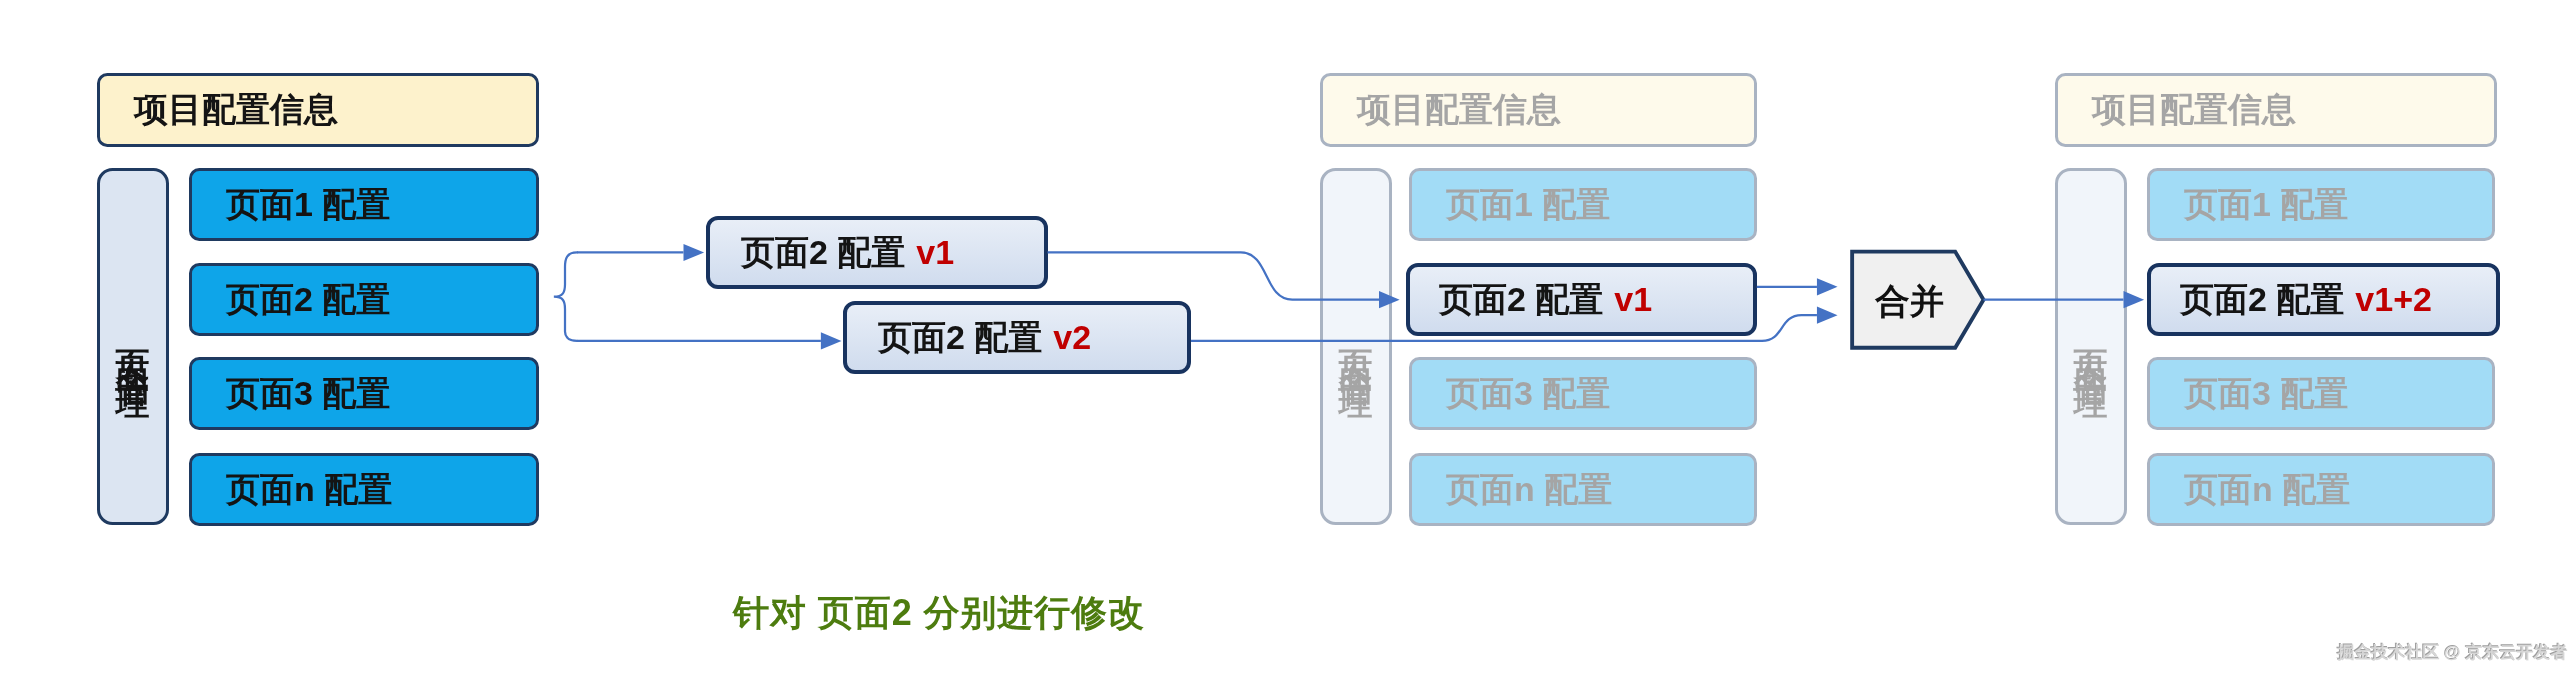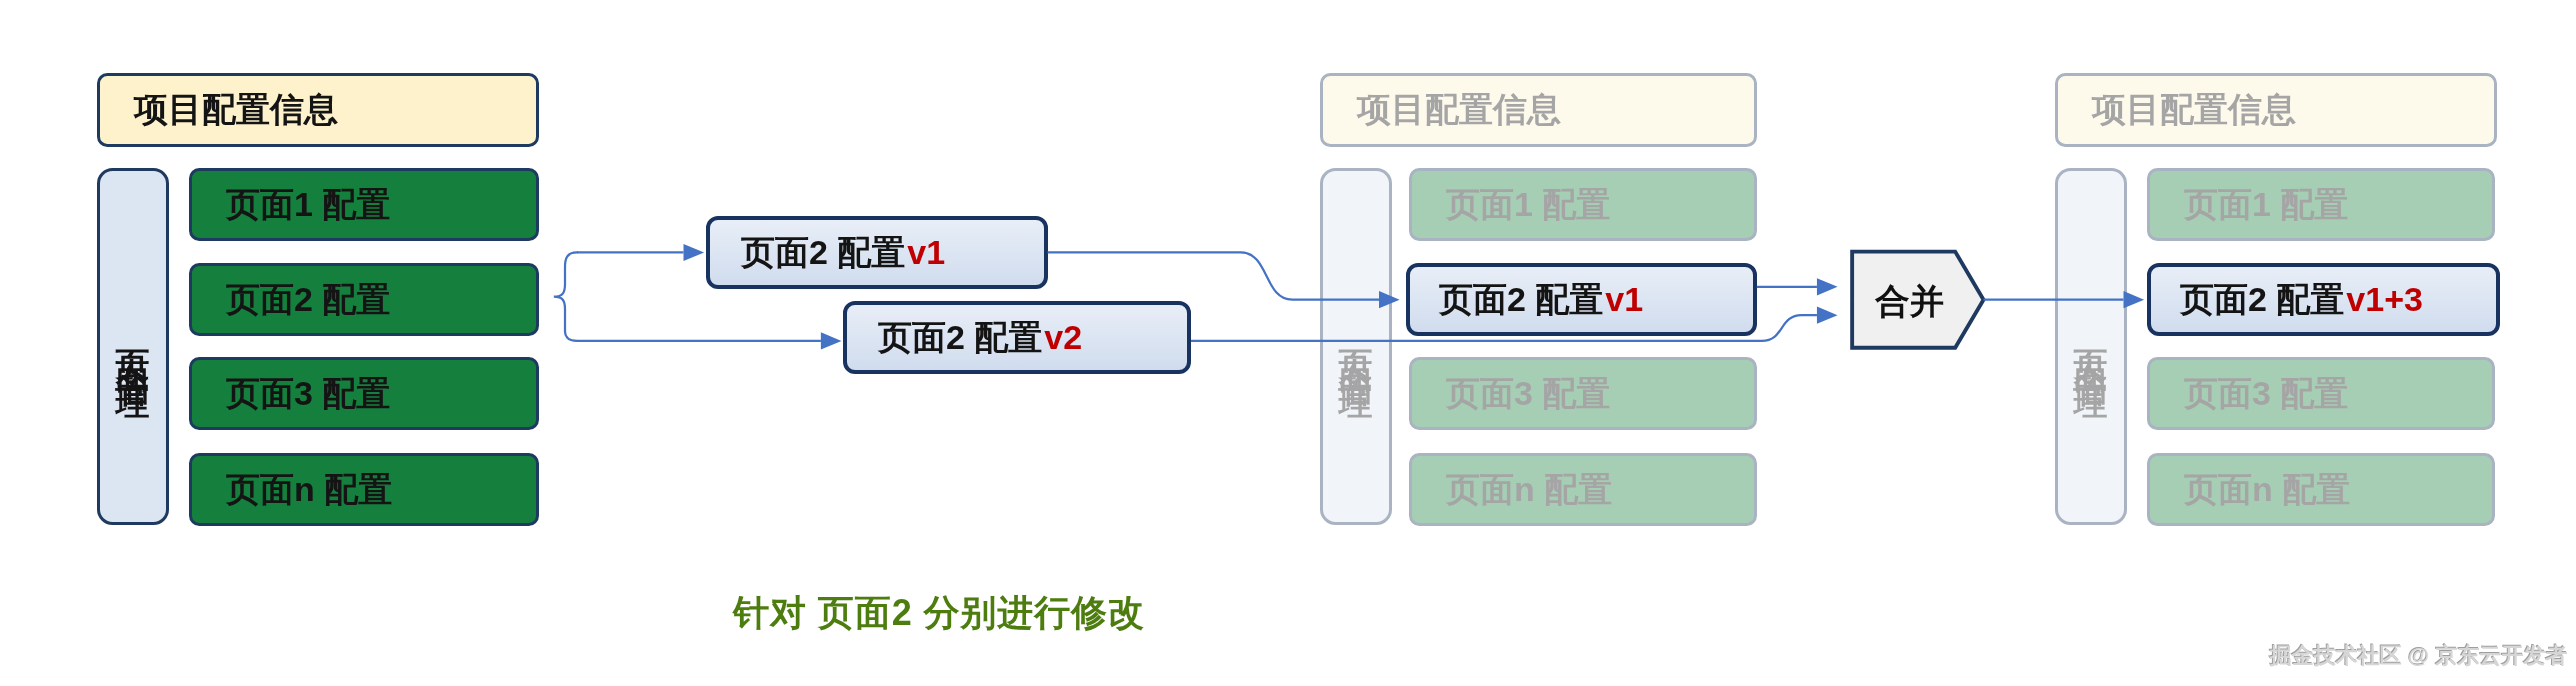--- a/index.html
+++ b/index.html
@@ -2,44 +2,44 @@
 <html style="font-size:13.7px"><head>
 <meta charset="utf-8">
 <style>
   html,body{margin:0;padding:0;background:#ffffff;}
   #canvas{
     position:relative;width:2576px;height:687px;background:#ffffff;overflow:hidden;
     font-family:"Liberation Sans","DejaVu Sans",sans-serif;
   }
   .box{
     position:absolute;box-sizing:border-box;display:flex;align-items:center;
-    border:3.4px solid #1f3a60;border-radius:10.3px;background:#15803d;
+    border:3.4px solid #1f3a60;border-radius:10.3px;background:#0ea5e9;
     font-size:34px;font-weight:600;color:#141414;padding-left:34px;white-space:nowrap;
   }
   .yellow{background:#fdf2cc;}
   .vbar{
     position:absolute;box-sizing:border-box;border:3.4px solid #1f3a60;border-radius:15.5px;
     background:#dce5f2;display:flex;align-items:center;justify-content:center;
   }
   .vtext{
     writing-mode:vertical-rl;text-orientation:upright;font-size:34px;font-weight:600;
     color:#141414;letter-spacing:12px;line-height:1;
   }
   .branch,.highlight{
     border-width:4.3px;border-radius:12px;border-color:#18335f;
     background:linear-gradient(180deg,#e8eef7 0%,#d0dcee 100%);
   }
-  .ver{color:#c00000;margin-left:2px;font-weight:600;}
+  .ver{color:#c00000;margin-left:11px;font-weight:600;}
   .faded{opacity:0.38;}
   .caption{
     position:absolute;transform:translateX(-50%);font-size:36px;font-weight:700;
     color:#4d7c0f;white-space:nowrap;letter-spacing:0.9px;
   }
   .watermark{
-    position:absolute;right:8.6px;top:641px;font-size:22px;font-weight:600;
+    position:absolute;right:8.6px;top:641px;font-size:17px;font-weight:600;
     color:#d6d6d6;white-space:nowrap;
     text-shadow:-0.9px -0.9px 0 #9e9e9e, 0.9px 0.9px 0.9px #ffffff;
   }
   #connectors{position:absolute;left:0;top:0;pointer-events:none;}
 </style>
 </head>
 <body>
 
 <div id="canvas">
 
@@ -95,21 +95,21 @@
     <span>项目配置信息</span>
   </div>
   <div class="vbar faded" style="left:2055px;top:168px;width:72px;height:357px">
     <span class="vtext">页面管理</span>
   </div>
   <div class="box faded" style="left:2147px;top:168px;width:348px;height:73px">
     <span>页面1 配置</span>
   </div>
   <div class="box highlight" style="left:2147px;top:263px;width:353px;height:73px;padding-left:29px">
     <span>页面2 配置</span>
-    <span class="ver">v1+3</span>
+    <span class="ver">v1+2</span>
   </div>
   <div class="box faded" style="left:2147px;top:357px;width:348px;height:73px">
     <span>页面3 配置</span>
   </div>
   <div class="box faded" style="left:2147px;top:453px;width:348px;height:73px">
     <span>页面n 配置</span>
   </div>
 
   <svg id="connectors" width="2576" height="687" viewBox="0 0 3000 800">
 

